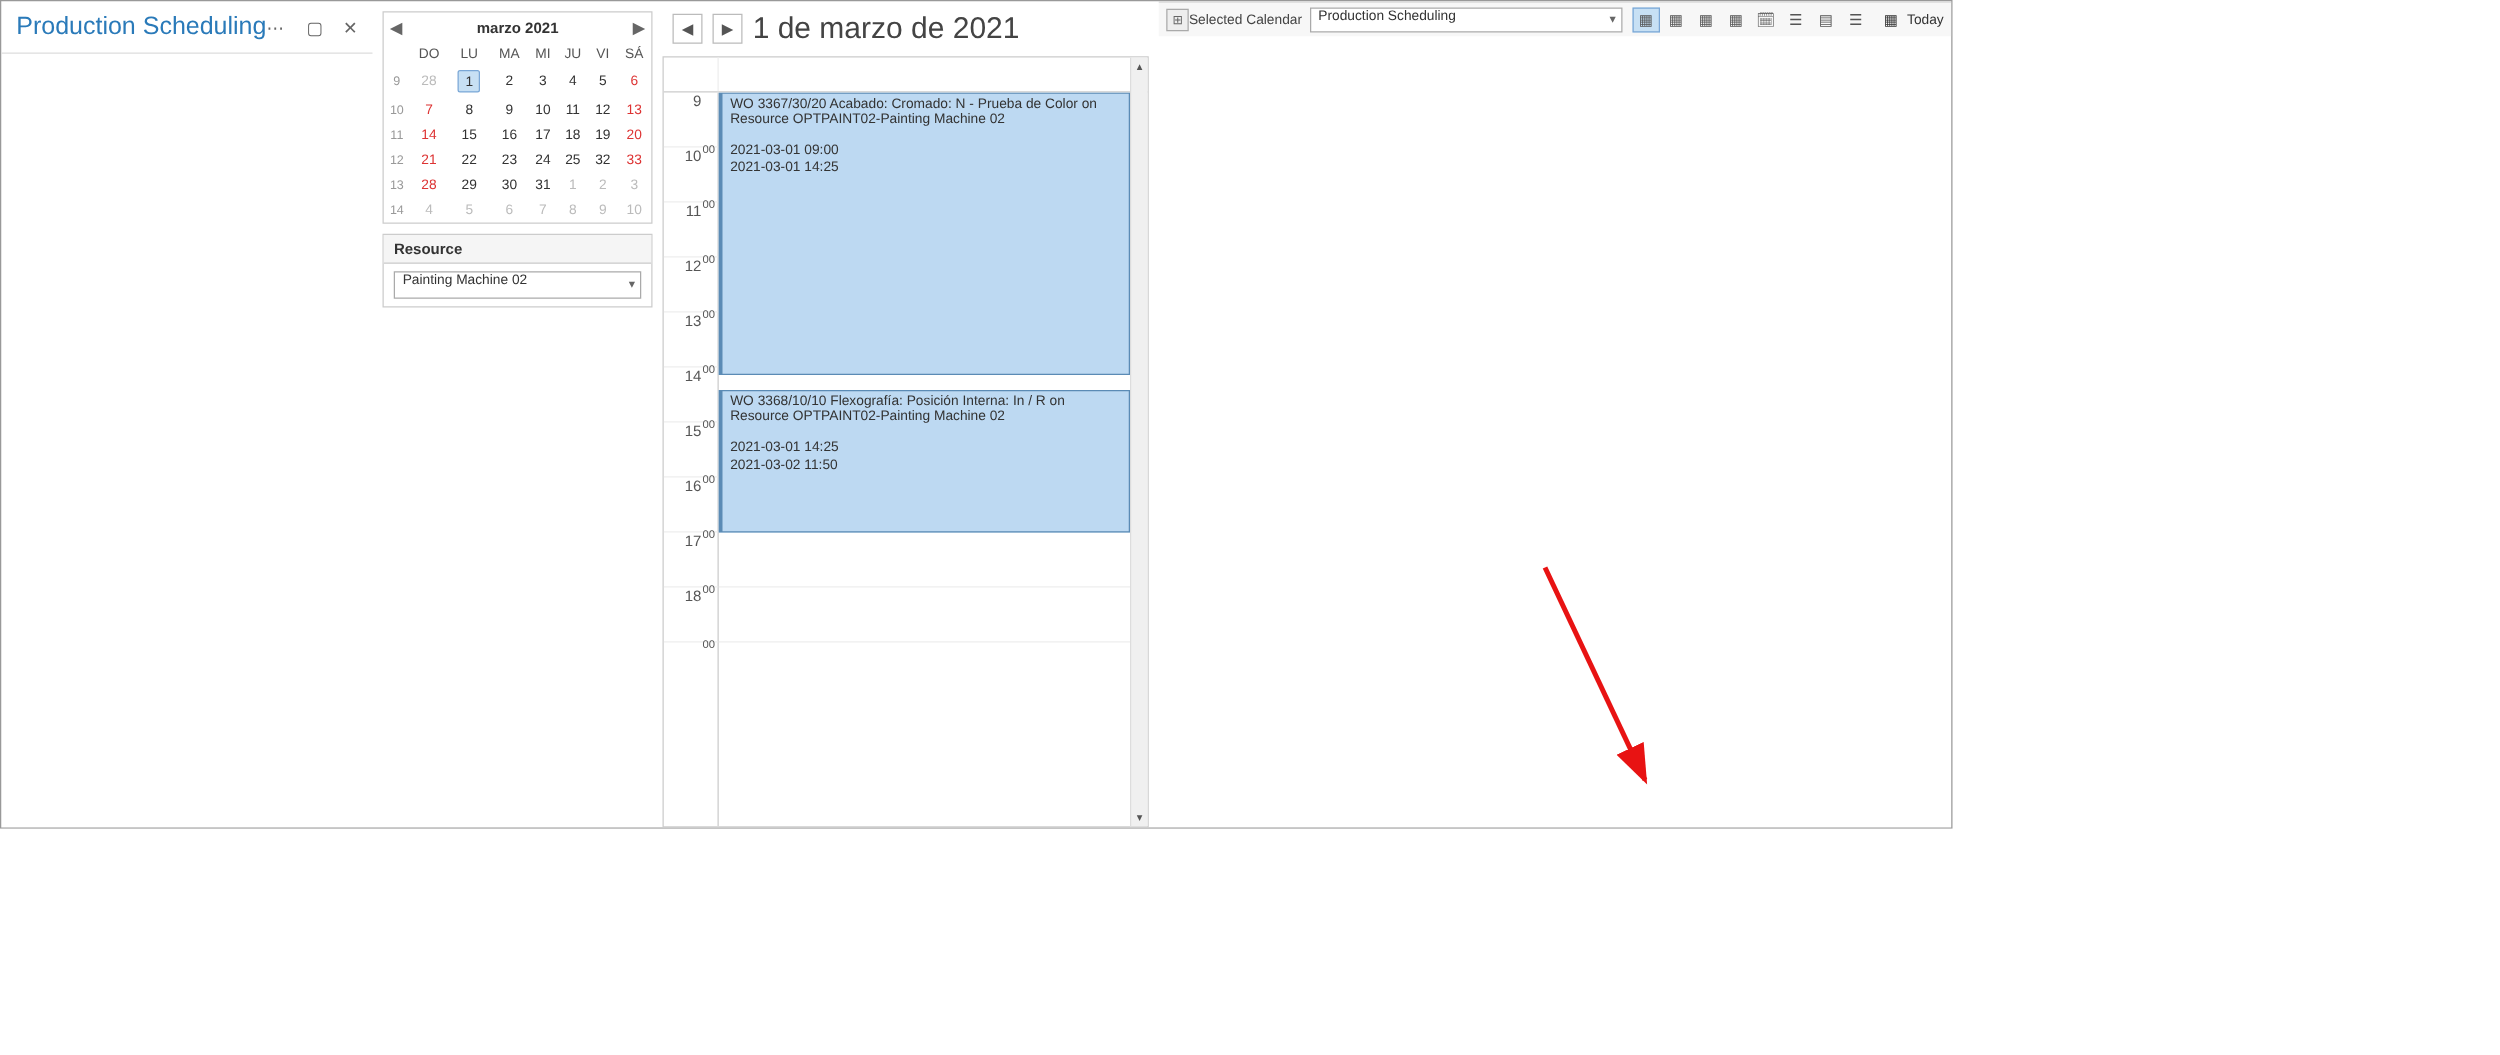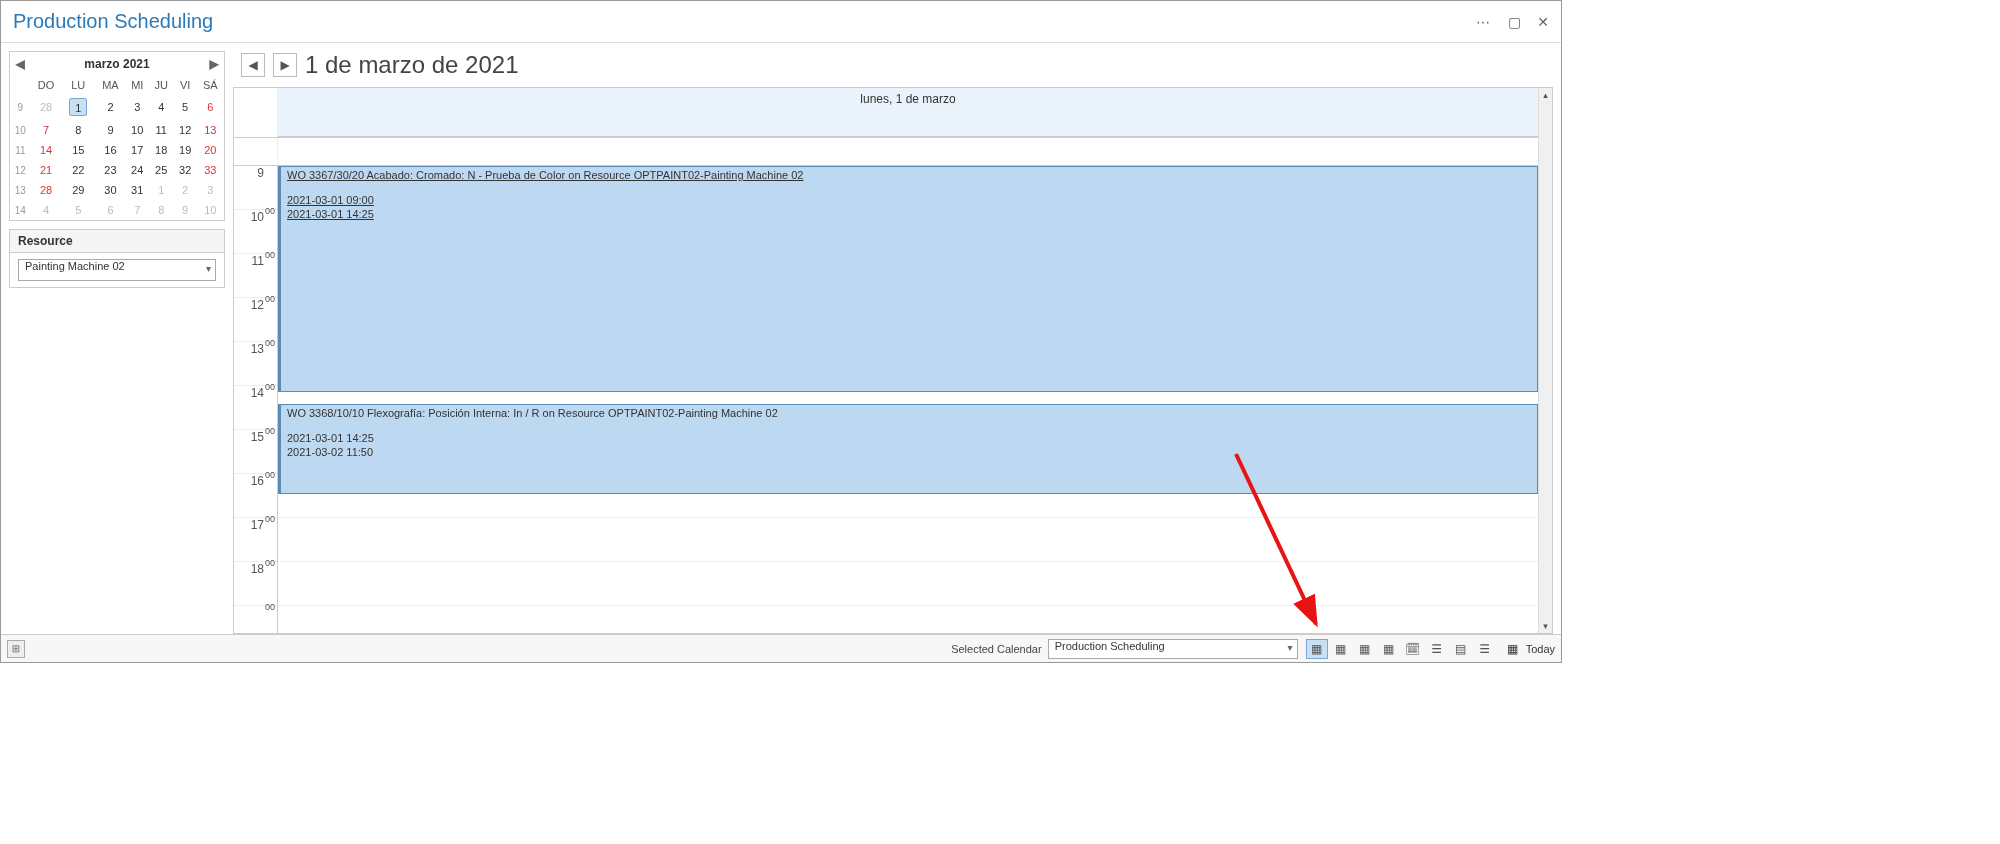--- a/index.html
+++ b/index.html
@@ -1,17 +1,17 @@
 <!DOCTYPE html>
 <html><head>
 <meta charset="utf-8">
 <style>
   * { box-sizing: border-box; }
   html, body { margin:0; padding:0; font-family:"Segoe UI",Arial,sans-serif; font-size:12px; color:#333; background:#fff; }
-  .window { width:1562px; height:663px; border:1px solid #999; position:relative; overflow:hidden; display:flex; flex-direction:column;justify-content:space-between; }
+  .window { width:1562px; height:663px; border:1px solid #999; position:relative; overflow:hidden; display:flex; flex-direction:row;justify-content:space-between; }
   .titlebar { height:42px; display:flex; align-items:center; padding:0 12px; border-bottom:1px solid #ddd; }
   .titlebar h1 { margin:0; font-size:20px; font-weight:400; color:#2a7ab9; }
   .titlebar .wincontrols { margin-left:auto; display:flex; gap:16px; color:#666; font-size:14px; }
   .titlebar .dots { letter-spacing:2px; }
   .body { flex:1; display:flex; min-height:0; }
   .sidebar { width:232px; padding:8px; display:flex; flex-direction:column; gap:8px; }
   .minical { border:1px solid #ccc; }
   .minical .mc-head { display:flex; align-items:center; justify-content:center; position:relative; height:24px; font-weight:600; font-size:12px; }
   .minical .mc-head .nav { position:absolute; top:0; height:24px; width:20px; display:flex; align-items:center; justify-content:center; color:#666; }
   .minical .mc-head .nav.l { left:0 }
@@ -177,24 +177,20 @@
     </div>
 
     <div class="schedarea">
       <div class="schedhead">
         <div class="navbtn">◀</div>
         <div class="navbtn">▶</div>
         <h2>1 de marzo de 2021</h2>
       </div>
 
       <div class="schedgrid">
-        <div class="dayheader">
-          <div class="gutter"></div>
-          <div class="label">lunes, 1 de marzo</div>
-        </div>
         <div class="allday">
           <div class="gutter"></div>
           <div style="flex:1;margin-right:14px;"></div>
         </div>
         <div class="timegrid">
           <div class="timegutter" id="timegutter">
               <div class="hr">9<sup>00</sup></div>
               <div class="hr">10<sup>00</sup></div>
               <div class="hr">11<sup>00</sup></div>
               <div class="hr">12<sup>00</sup></div>
@@ -209,25 +205,25 @@
               <div class="row"></div>
               <div class="row"></div>
               <div class="row"></div>
               <div class="row"></div>
               <div class="row"></div>
               <div class="row"></div>
               <div class="row"></div>
               <div class="row"></div>
               <div class="row"></div>
               <div class="row"></div>
-              <div class="appt" style="top: 0px; height: 226px; text-decoration: underline;">
+              <div class="appt" style="top: 0px; height: 226px;">
                 <div class="title">WO 3367/30/20 Acabado: Cromado: N - Prueba de Color on Resource OPTPAINT02-Painting Machine 02</div>
                 <div class="time">2021-03-01 09:00<br>2021-03-01 14:25</div>
               </div>
-              <div class="appt" style="top: 238px; height: 90px;">
+              <div class="appt" style="top: 238px; height: 114px;">
                 <div class="title">WO 3368/10/10 Flexografía: Posición Interna: In / R on Resource OPTPAINT02-Painting Machine 02</div>
                 <div class="time">2021-03-01 14:25<br>2021-03-02 11:50</div>
               </div>
             </div>
         </div>
         <div class="vscroll">
           <div class="btn">▴</div>
           <div style="flex:1"></div>
           <div class="btn" style="position:absolute;bottom:0;left:0;right:0">▾</div>
         </div>

